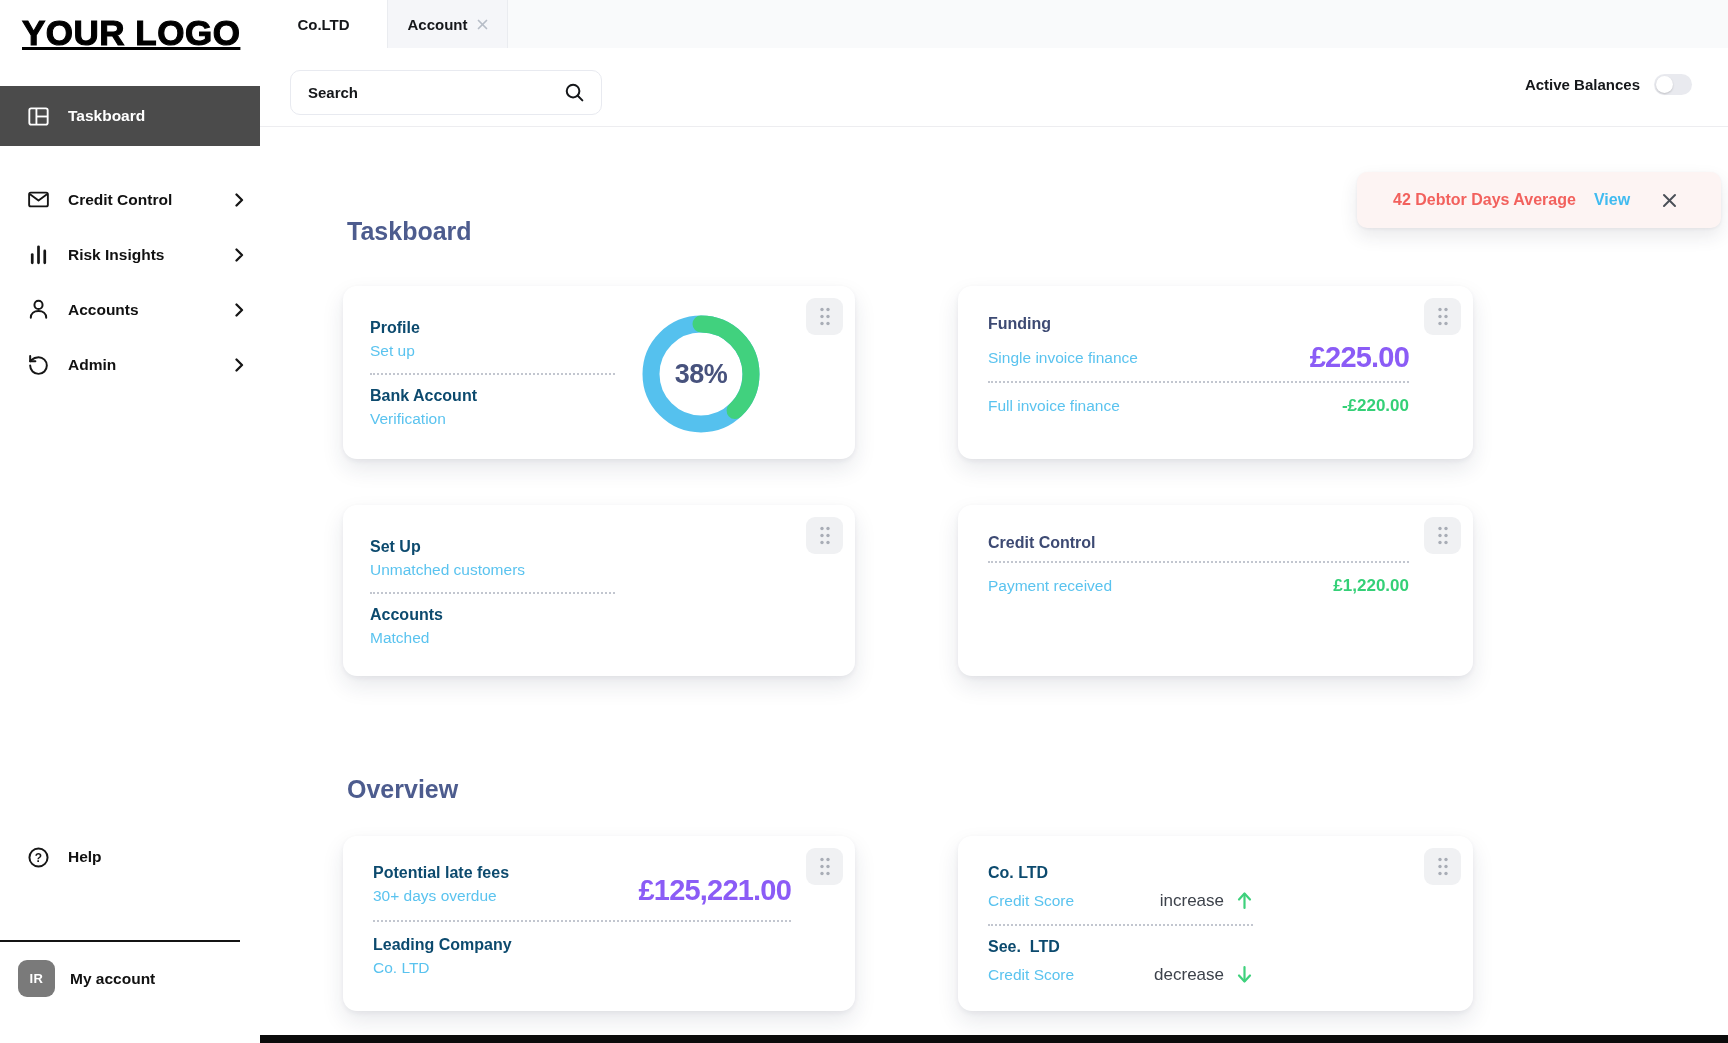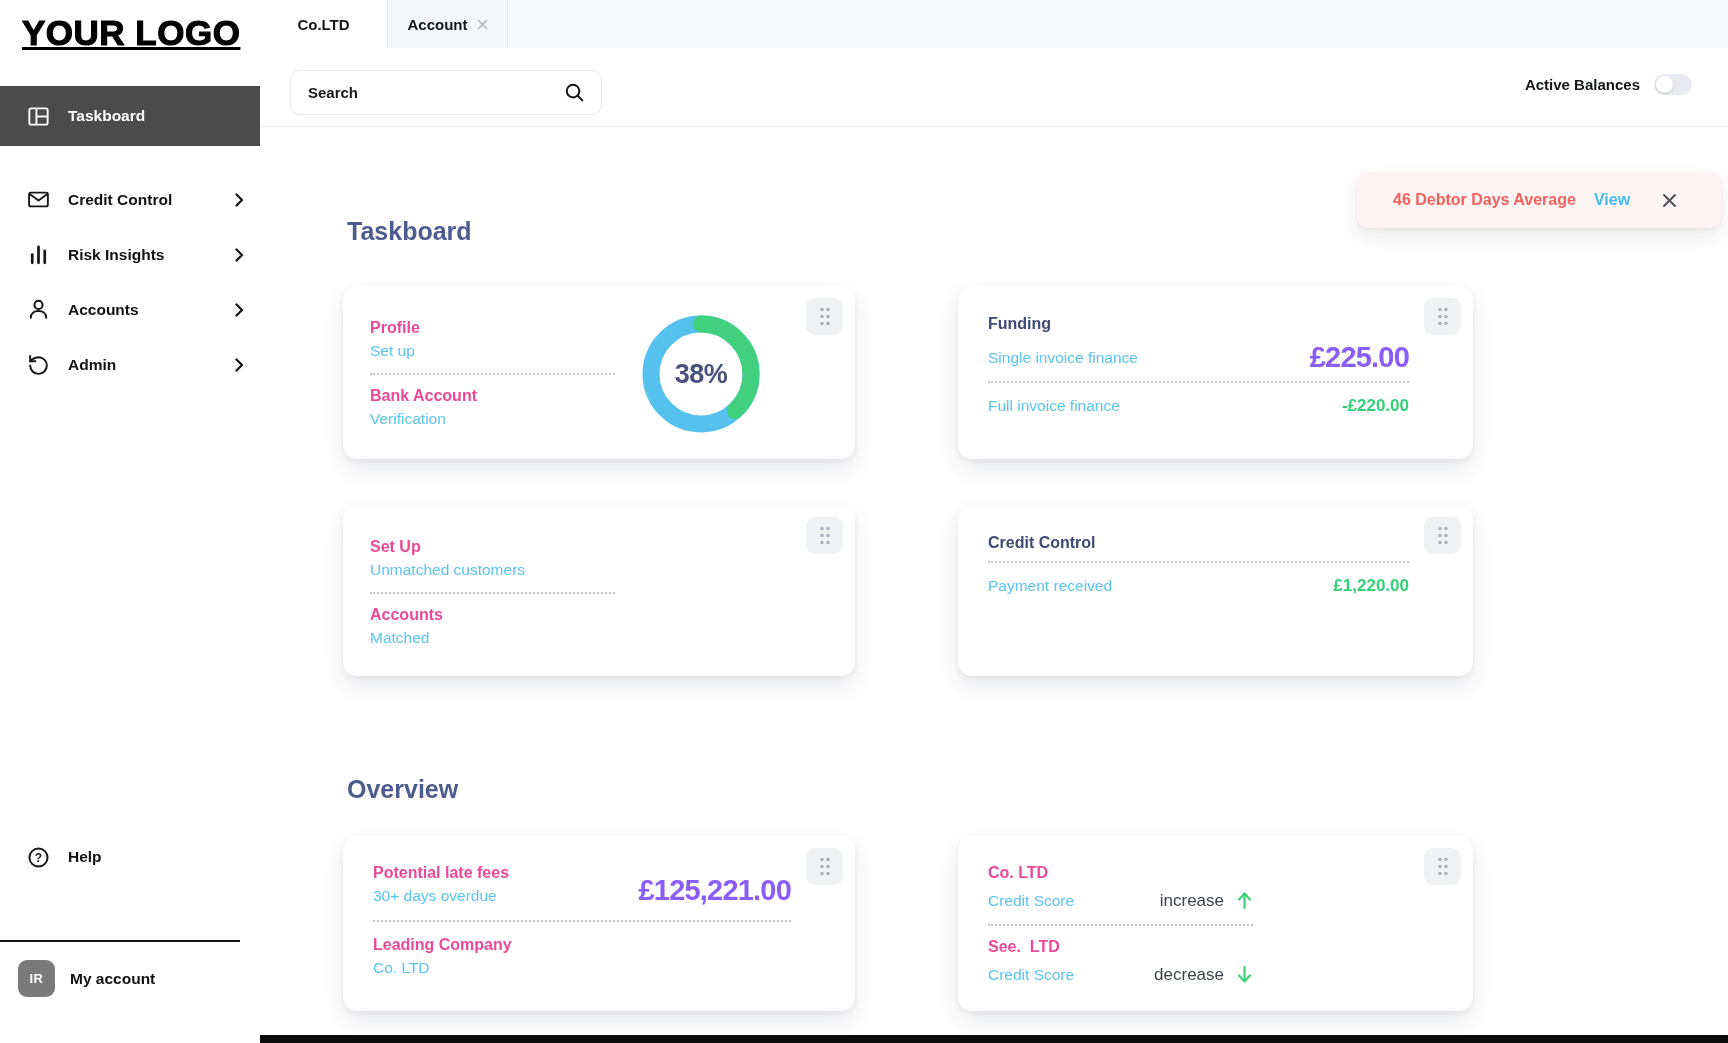--- a/index.html
+++ b/index.html
@@ -84,21 +84,21 @@
   .col-r { left:698px; width:515px; }
   .row-1 { top:159px; height:173px; }
   .row-2 { top:378px; height:171px; }
   .row-3 { top:709px; height:175px; }
 
   .drag-handle {
     position:absolute; top:12px; right:12px; width:37px; height:37px; border-radius:9px;
     background:#f0f1f3; display:flex; align-items:center; justify-content:center; cursor:grab;
   }
 
-  .entry-title { font-size:16px; font-weight:700; color:#ec4899; }
+  .entry-title { font-size:16px; font-weight:700; color:#0c4a6e; }
   .entry-sub { font-size:15.5px; color:#5ac3ef; margin-top:5px; }
   .dotted { border-top:2px dotted #c2c6cf; }
 
   
   .donut-entries { position:absolute; left:27px; top:33px; width:245px; }
   .donut-entries .dotted { margin:13px 0 12px; }
   .donut-wrap { position:absolute; left:298px; top:28px; width:120px; height:120px; }
   .donut-wrap .pct {
     position:absolute; inset:0; display:flex; align-items:center; justify-content:center;
     font-size:27px; font-weight:800; color:#47527d; letter-spacing:-.5px;
@@ -160,21 +160,21 @@
   </div>
   <div class="balances">
     <span class="balances-label">Active Balances</span>
     <div class="toggle">
         <div class="knob"></div>
       </div>
   </div>
 </div>
 
 <div class="banner">
-  <span class="banner-msg">46 Debtor Days Average</span>
+  <span class="banner-msg">42 Debtor Days Average</span>
   <span class="banner-view">View</span>
   <span class="banner-close">
     <svg width="15" height="15" viewBox="0 0 15 15">
         <line x1="2" y1="2" x2="13" y2="13" stroke="#4a4f57" stroke-width="2" stroke-linecap="round"></line>
         <line x1="13" y1="2" x2="2" y2="13" stroke="#4a4f57" stroke-width="2" stroke-linecap="round"></line>
       </svg>
   </span>
 </div>
 
 <div class="sidebar">

